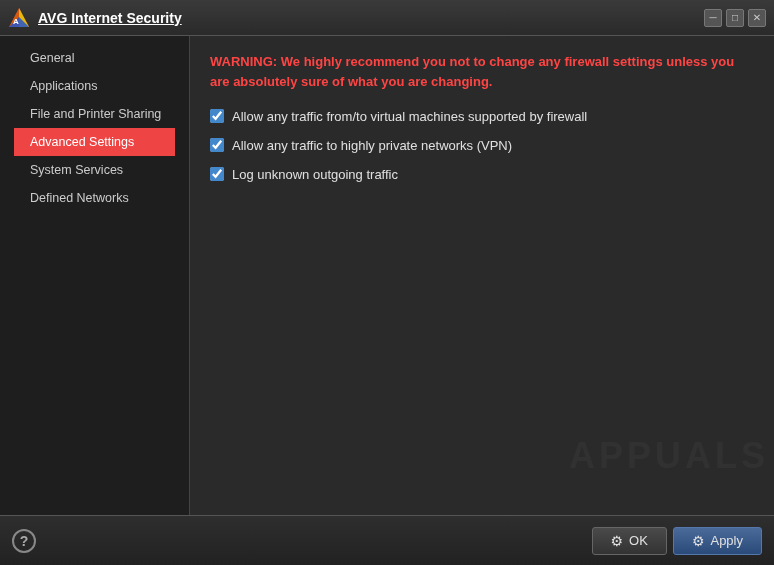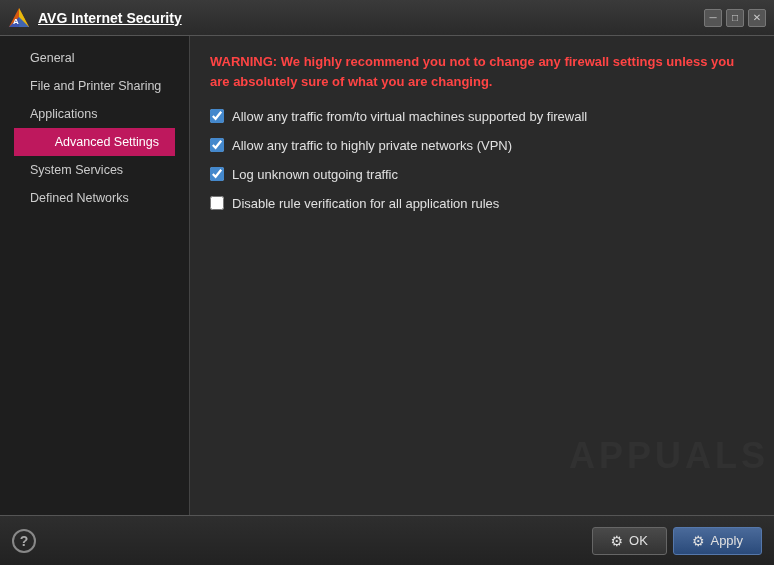--- a/index.html
+++ b/index.html
@@ -67,23 +67,22 @@
       border-right: 1px solid #444;
     }
     .sidebar-item {
       padding: 7px 16px;
       cursor: pointer;
       color: #cccccc;
       font-size: 12.5px;
       white-space: nowrap;
     }
     .sidebar-item.active {
-      background: #be185d;
+      background: #ef4444;
       color: #ffffff;
-      text-align: right;
     }
 
     
     .content {
       flex: 1;
       background: #2a2a2a;
       padding: 16px 20px;
       overflow-y: auto;
       position: relative;
     }
@@ -205,24 +204,24 @@
   </div>
 </div>
 
 <div class="main-layout">
 
   <div class="sidebar">
     <div class="sidebar-item">
       <span>General</span>
     </div>
     <div class="sidebar-item">
+      <span>Applications</span>
+    </div>
+    <div class="sidebar-item">
       <span>File and Printer Sharing</span>
-    </div>
-    <div class="sidebar-item">
-      <span>Applications</span>
     </div>
     <div class="sidebar-item active">
       <span>Advanced Settings</span>
     </div>
     <div class="sidebar-item">
       <span>System Services</span>
     </div>
     <div class="sidebar-item">
       <span>Defined Networks</span>
     </div>
@@ -240,24 +239,20 @@
       <input type="checkbox" id="cb2" checked="" style="">
       <label for="cb2">Allow any traffic to highly private networks (VPN)</label>
     </div>
 
 
     <div class="checkbox-item">
       <input type="checkbox" id="cb4" checked="" style="">
       <label for="cb4">Log unknown outgoing traffic</label>
     </div>
 
-    <div class="checkbox-item">
-      <input type="checkbox" id="cb5" style="">
-      <label for="cb5">Disable rule verification for all application rules</label>
-    </div>
 
     <div class="watermark-area">
       
       <svg width="200" height="80" viewBox="0 0 200 80" opacity="0.3">
         <text x="5" y="50" font-size="36" font-weight="bold" fill="#888" letter-spacing="4">APPUALS</text>
       </svg>
     </div>
   </div>
 
 </div>

